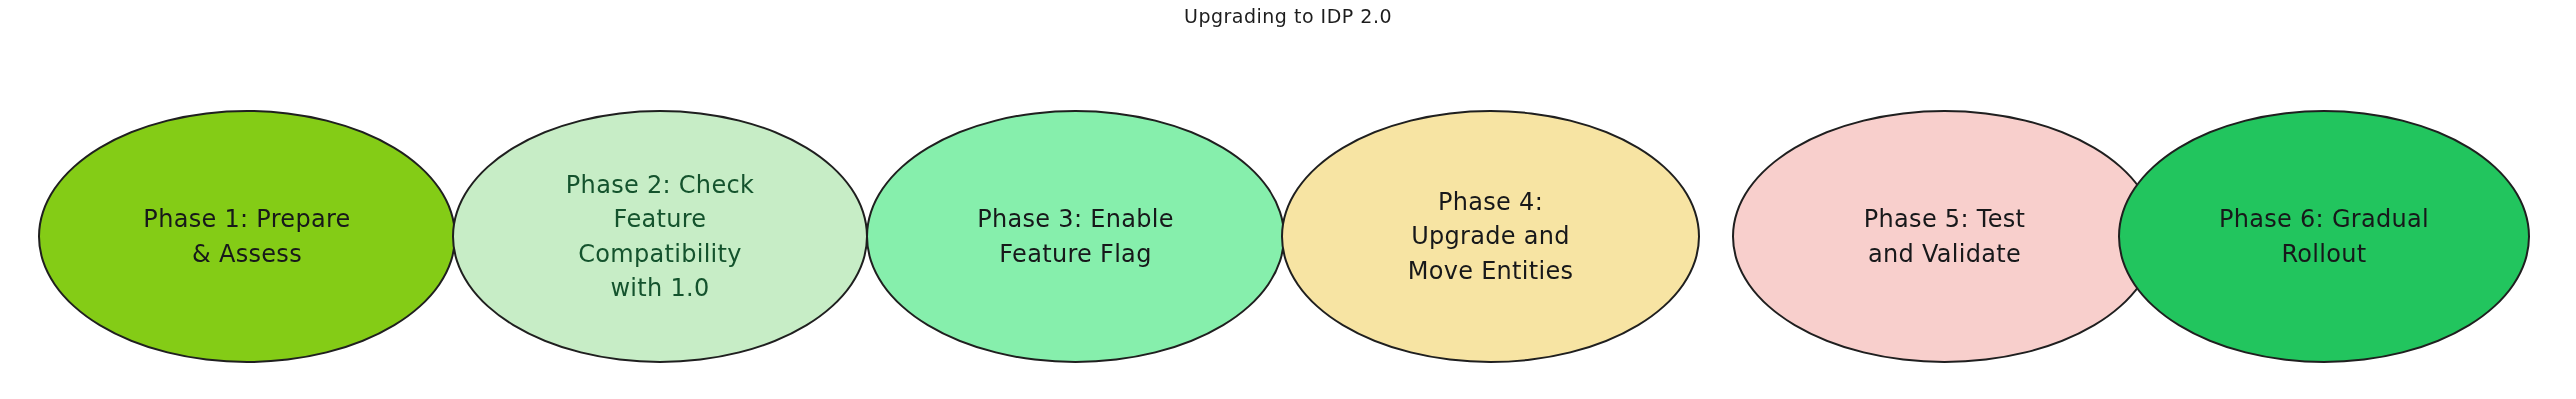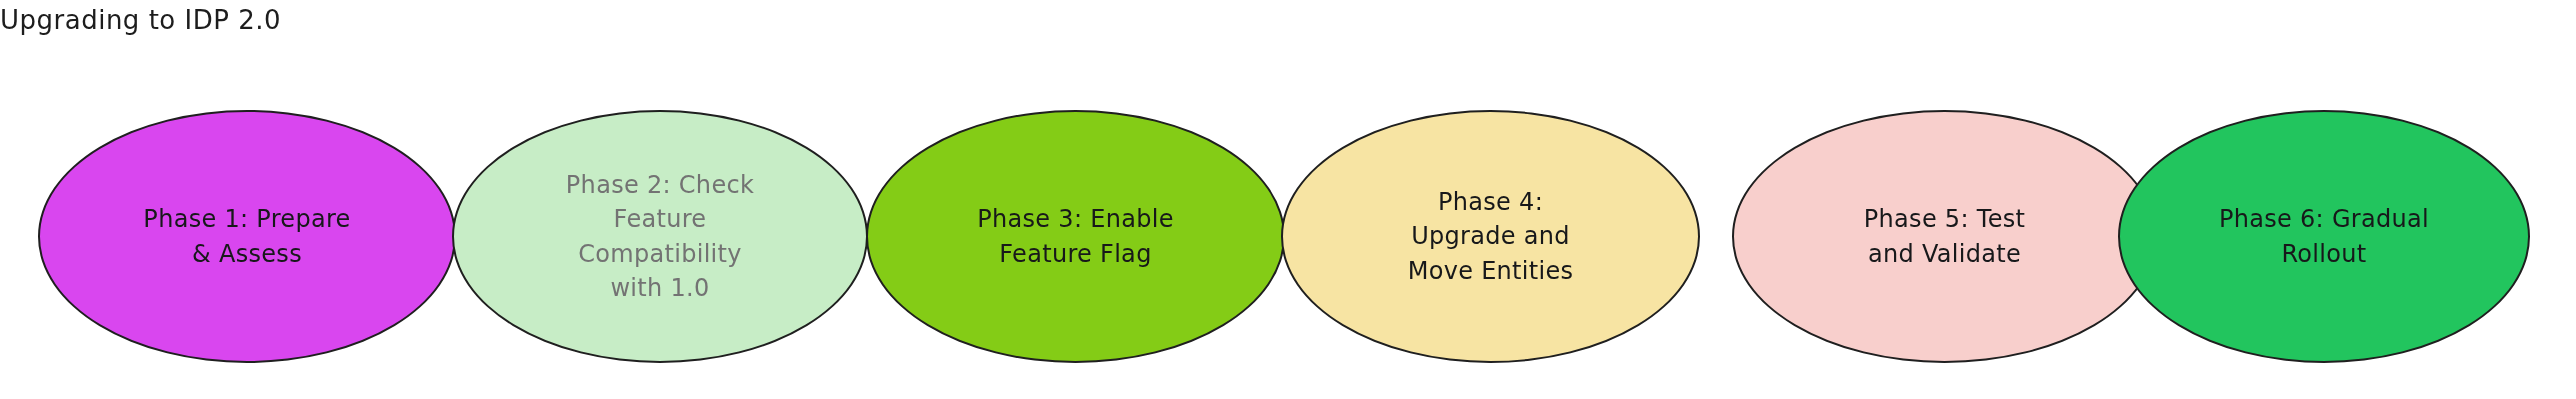--- a/index.html
+++ b/index.html
@@ -21,23 +21,23 @@
     height: 399px;
     background: #ffffff;
   }
 
   
   .diagram-title {
     position: absolute;
     left: 0;
     top: 5.3px;
     width: 2576px;
-    text-align: left;
+    text-align: center;
     font-family: "DejaVu Sans", sans-serif;
-    font-size: 26px;
+    font-size: 19px;
     font-weight: 400;
     letter-spacing: 0.5px;
     color: #1d1d1d;
     white-space: nowrap;
   }
 
   
   .node-row {
     position: absolute;
     left: 0;
@@ -81,33 +81,33 @@
 </style>
 </head>
 <body>
 
 <div id="diagram-root" style="background-color: rgb(255, 255, 255);">
 
   <div class="diagram-title">Upgrading to IDP 2.0</div>
 
   <div class="node-row">
 
-    <div class="flow-node node-1" style="background-color: #d946ef; border-color: rgb(31, 31, 31);">
+    <div class="flow-node node-1" style="background-color: #84cc16; border-color: rgb(31, 31, 31);">
       <span class="node-label" style="color: rgb(23, 24, 26);">Phase 1: Prepare
 &amp; Assess</span>
     </div>
 
     <div class="flow-node node-2" style="background-color: rgb(199, 237, 198); border-color: rgb(31, 31, 31);">
-      <span class="node-label" style="color: #737373;">Phase 2: Check
+      <span class="node-label" style="color: #14532d;">Phase 2: Check
 Feature
 Compatibility
 with 1.0</span>
     </div>
 
-    <div class="flow-node node-3" style="background-color: #84cc16; border-color: rgb(31, 31, 31);">
+    <div class="flow-node node-3" style="background-color: #86efac; border-color: rgb(31, 31, 31);">
       <span class="node-label" style="color: rgb(23, 24, 26);">Phase 3: Enable
 Feature Flag</span>
     </div>
 
     <div class="flow-node node-4" style="background-color: rgb(247, 228, 163); border-color: rgb(31, 31, 31);">
       <span class="node-label" style="color: rgb(23, 24, 26);">Phase 4:
 Upgrade and
 Move Entities</span>
     </div>
 

